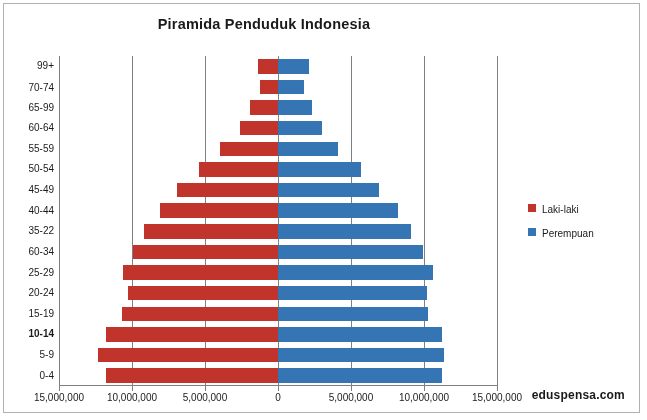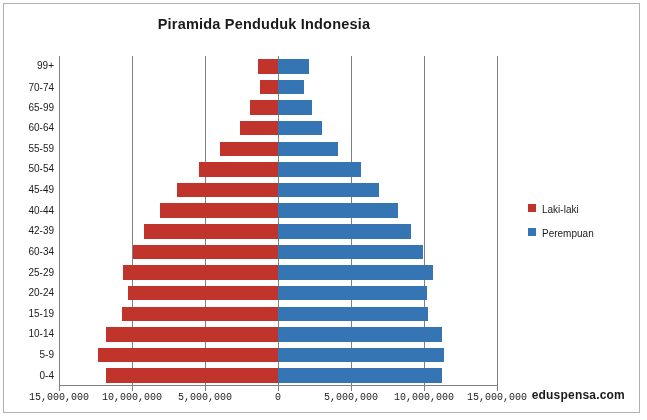--- a/index.html
+++ b/index.html
@@ -59,21 +59,21 @@
   #ylabels{
     position:absolute;left:0;top:52px;width:50px;height:330px;
   }
   .xlab{
     position:absolute;
     font-size:10px;color:#1a1a1a;
     text-align:center;white-space:nowrap;
     transform:translateX(-50%);
   }
   #xlabels{
-    position:absolute;left:55px;top:388px;width:438px;height:16px;font-family:Liberation Mono, monospace;
+    position:absolute;left:55px;top:388px;width:438px;height:16px;
   }
   
   #legend{
     position:absolute;left:524px;top:200px;
     font-size:10px;color:#1a1a1a;
   }
   .legend-item{
     display:flex;margin-bottom:13px;
   }
   .legend-swatch{
@@ -95,26 +95,26 @@
 
   <div id="ylabels">
       <div class="ylab" style="top: 4.3125px;">99+</div>
       <div class="ylab" style="top: 26px;">70-74</div>
       <div class="ylab" style="top: 45.5625px;">65-99</div>
       <div class="ylab" style="top: 66.1875px;">60-64</div>
       <div class="ylab" style="top: 86.8125px;">55-59</div>
       <div class="ylab" style="top: 107.438px;">50-54</div>
       <div class="ylab" style="top: 128.062px; text-align: right;">45-49</div>
       <div class="ylab" style="top: 148.688px;">40-44</div>
-      <div class="ylab" style="top: 169.312px;">42-39</div>
+      <div class="ylab" style="top: 169.312px;">35-22</div>
       <div class="ylab" style="top: 189.938px;">60-34</div>
       <div class="ylab" style="top: 210.562px;">25-29</div>
       <div class="ylab" style="top: 231.188px;">20-24</div>
       <div class="ylab" style="top: 251.812px;">15-19</div>
-      <div class="ylab" style="top: 272.438px;">10-14</div>
+      <div class="ylab" style="top: 272.438px; font-weight: bold;">10-14</div>
       <div class="ylab" style="top: 293.062px;">5-9</div>
       <div class="ylab" style="top: 313.688px; text-align: right;">0-4</div>
     </div>
 
   <div id="plot">
     <div class="axis-bottom"></div>
   <div class="gridline" style="left: 0px;"></div>
       <div class="tick" style="left: 0px;"></div>
       <div class="gridline" style="left: 73px;"></div>
       <div class="tick" style="left: 73px;"></div>

